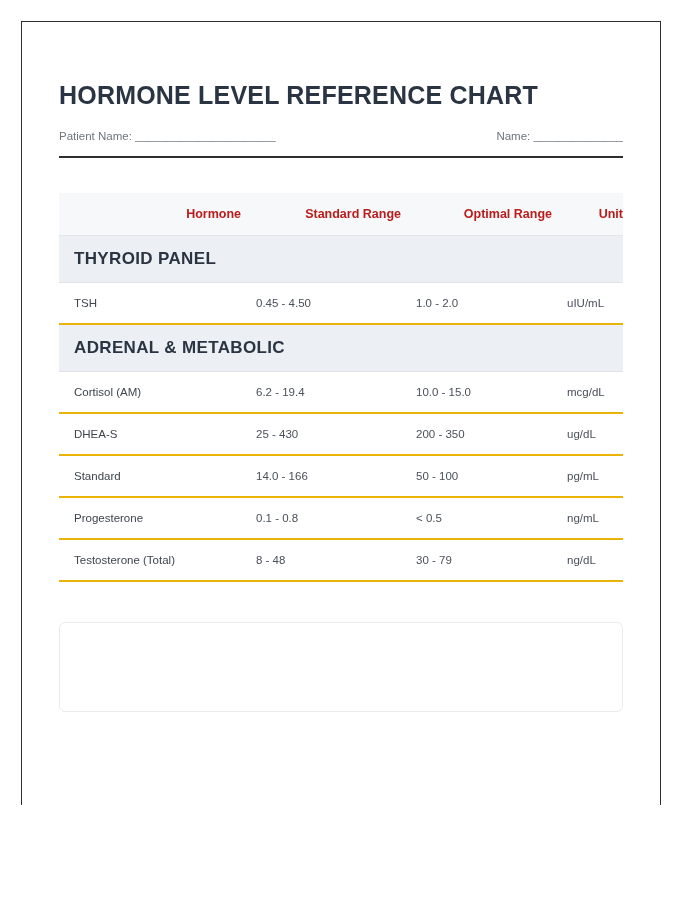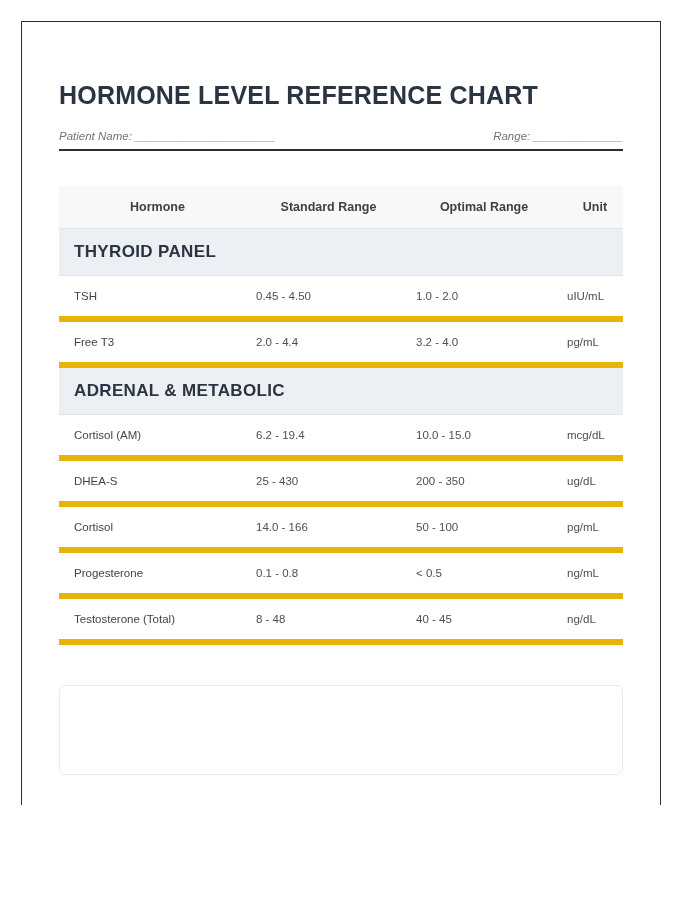--- a/index.html
+++ b/index.html
@@ -50,22 +50,21 @@
     margin: 0 0 20px 0;
     line-height: 1.1;
   }
 
   .meta-row {
     display: flex;
     justify-content: space-between;
     align-items: baseline;
     font-size: 11.5px;
     color: #6e757e;
-    padding-bottom: 7px;
-    font-style: italic;
+    padding-bottom: 14px;
   }
   .meta-field {
     white-space: pre;
   }
 
   .meta-rule {
     height: 2px;
     background: #2e2e2e;
     margin-bottom: 35px;
   }
@@ -76,43 +75,43 @@
     border-collapse: collapse;
     table-layout: fixed;
   }
   .ref-table col.c-hormone  { width: 182px; }
   .ref-table col.c-standard { width: 160px; }
   .ref-table col.c-optimal  { width: 151px; }
   .ref-table col.c-unit     { width: 71px; }
 
   .ref-table thead th {
     background: #f7f8f9;
-    text-align: center;
+    text-align: right;
     font-size: 12.5px;
     font-weight: bold;
-    color: #404040;
+    color: #b91c1c;
     padding: 14px 0 14px 15px;
     border-bottom: 1px solid #e4e7ea;
   }
 
   tr.section-row td {
     background: #eceff3;
     font-size: 17px;
     font-weight: bold;
     letter-spacing: 0.35px;
     color: #2b3442;
     padding: 13px 0 13px 15px;
     border-bottom: 1px solid #e0e4e9;
   }
 
   tr.data-row td {
     font-size: 11.5px;
     color: #4a5059;
     padding: 14px 0 14px 15px;
-    border-bottom: 6px solid #eab308;
+    border-bottom: 2px solid #eab308;
     background: #ffffff;
   }
   tr.data-row td.col-hormone { color: #3f454d; }
 
   
   .notes-box {
     margin-top: 40px;
     height: 90px;
     border: 1px solid #e9ebed;
     border-radius: 6px;
@@ -123,21 +122,21 @@
 <body>
 
 <div class="screen">
   <div class="page-frame">
     <div class="page-inner">
 
       <h1 class="doc-title">HORMONE LEVEL REFERENCE CHART</h1>
 
       <div class="meta-row">
         <span class="meta-field">Patient Name: ______________________</span>
-        <span class="meta-field">Range: ______________</span>
+        <span class="meta-field">Name: ______________</span>
       </div>
       <div class="meta-rule"></div>
 
       <table class="ref-table">
         <colgroup>
           <col class="c-hormone">
             <col class="c-standard">
             <col class="c-optimal">
             <col class="c-unit">
         </colgroup>
@@ -153,59 +152,53 @@
 
           <tr class="section-row">
             <td colspan="4">THYROID PANEL</td>
           </tr>
           <tr class="data-row">
             <td class="col-hormone">TSH</td>
             <td>0.45 - 4.50</td>
             <td>1.0 - 2.0</td>
             <td>uIU/mL</td>
           </tr>
-          <tr class="data-row">
-            <td class="col-hormone">Free T3</td>
-            <td>2.0 - 4.4</td>
-            <td>3.2 - 4.0</td>
-            <td>pg/mL</td>
-          </tr>
 
           <tr class="section-row">
             <td colspan="4">ADRENAL &amp; METABOLIC</td>
           </tr>
           <tr class="data-row">
             <td class="col-hormone">Cortisol (AM)</td>
             <td>6.2 - 19.4</td>
             <td>10.0 - 15.0</td>
             <td>mcg/dL</td>
           </tr>
           <tr class="data-row">
             <td class="col-hormone">DHEA-S</td>
             <td>25 - 430</td>
             <td>200 - 350</td>
             <td>ug/dL</td>
           </tr>
 
           <tr class="data-row">
-            <td class="col-hormone">Cortisol</td>
+            <td class="col-hormone">Standard</td>
             <td>14.0 - 166</td>
             <td>50 - 100</td>
             <td>pg/mL</td>
           </tr>
           <tr class="data-row">
             <td class="col-hormone">Progesterone</td>
             <td>0.1 - 0.8</td>
             <td>&lt; 0.5</td>
             <td>ng/mL</td>
           </tr>
           <tr class="data-row">
             <td class="col-hormone">Testosterone (Total)</td>
             <td>8 - 48</td>
-            <td>40 - 45</td>
+            <td>30 - 79</td>
             <td>ng/dL</td>
           </tr>
 
         </tbody>
       </table>
 
       <div class="notes-box"></div>
 
     </div>
   </div>

